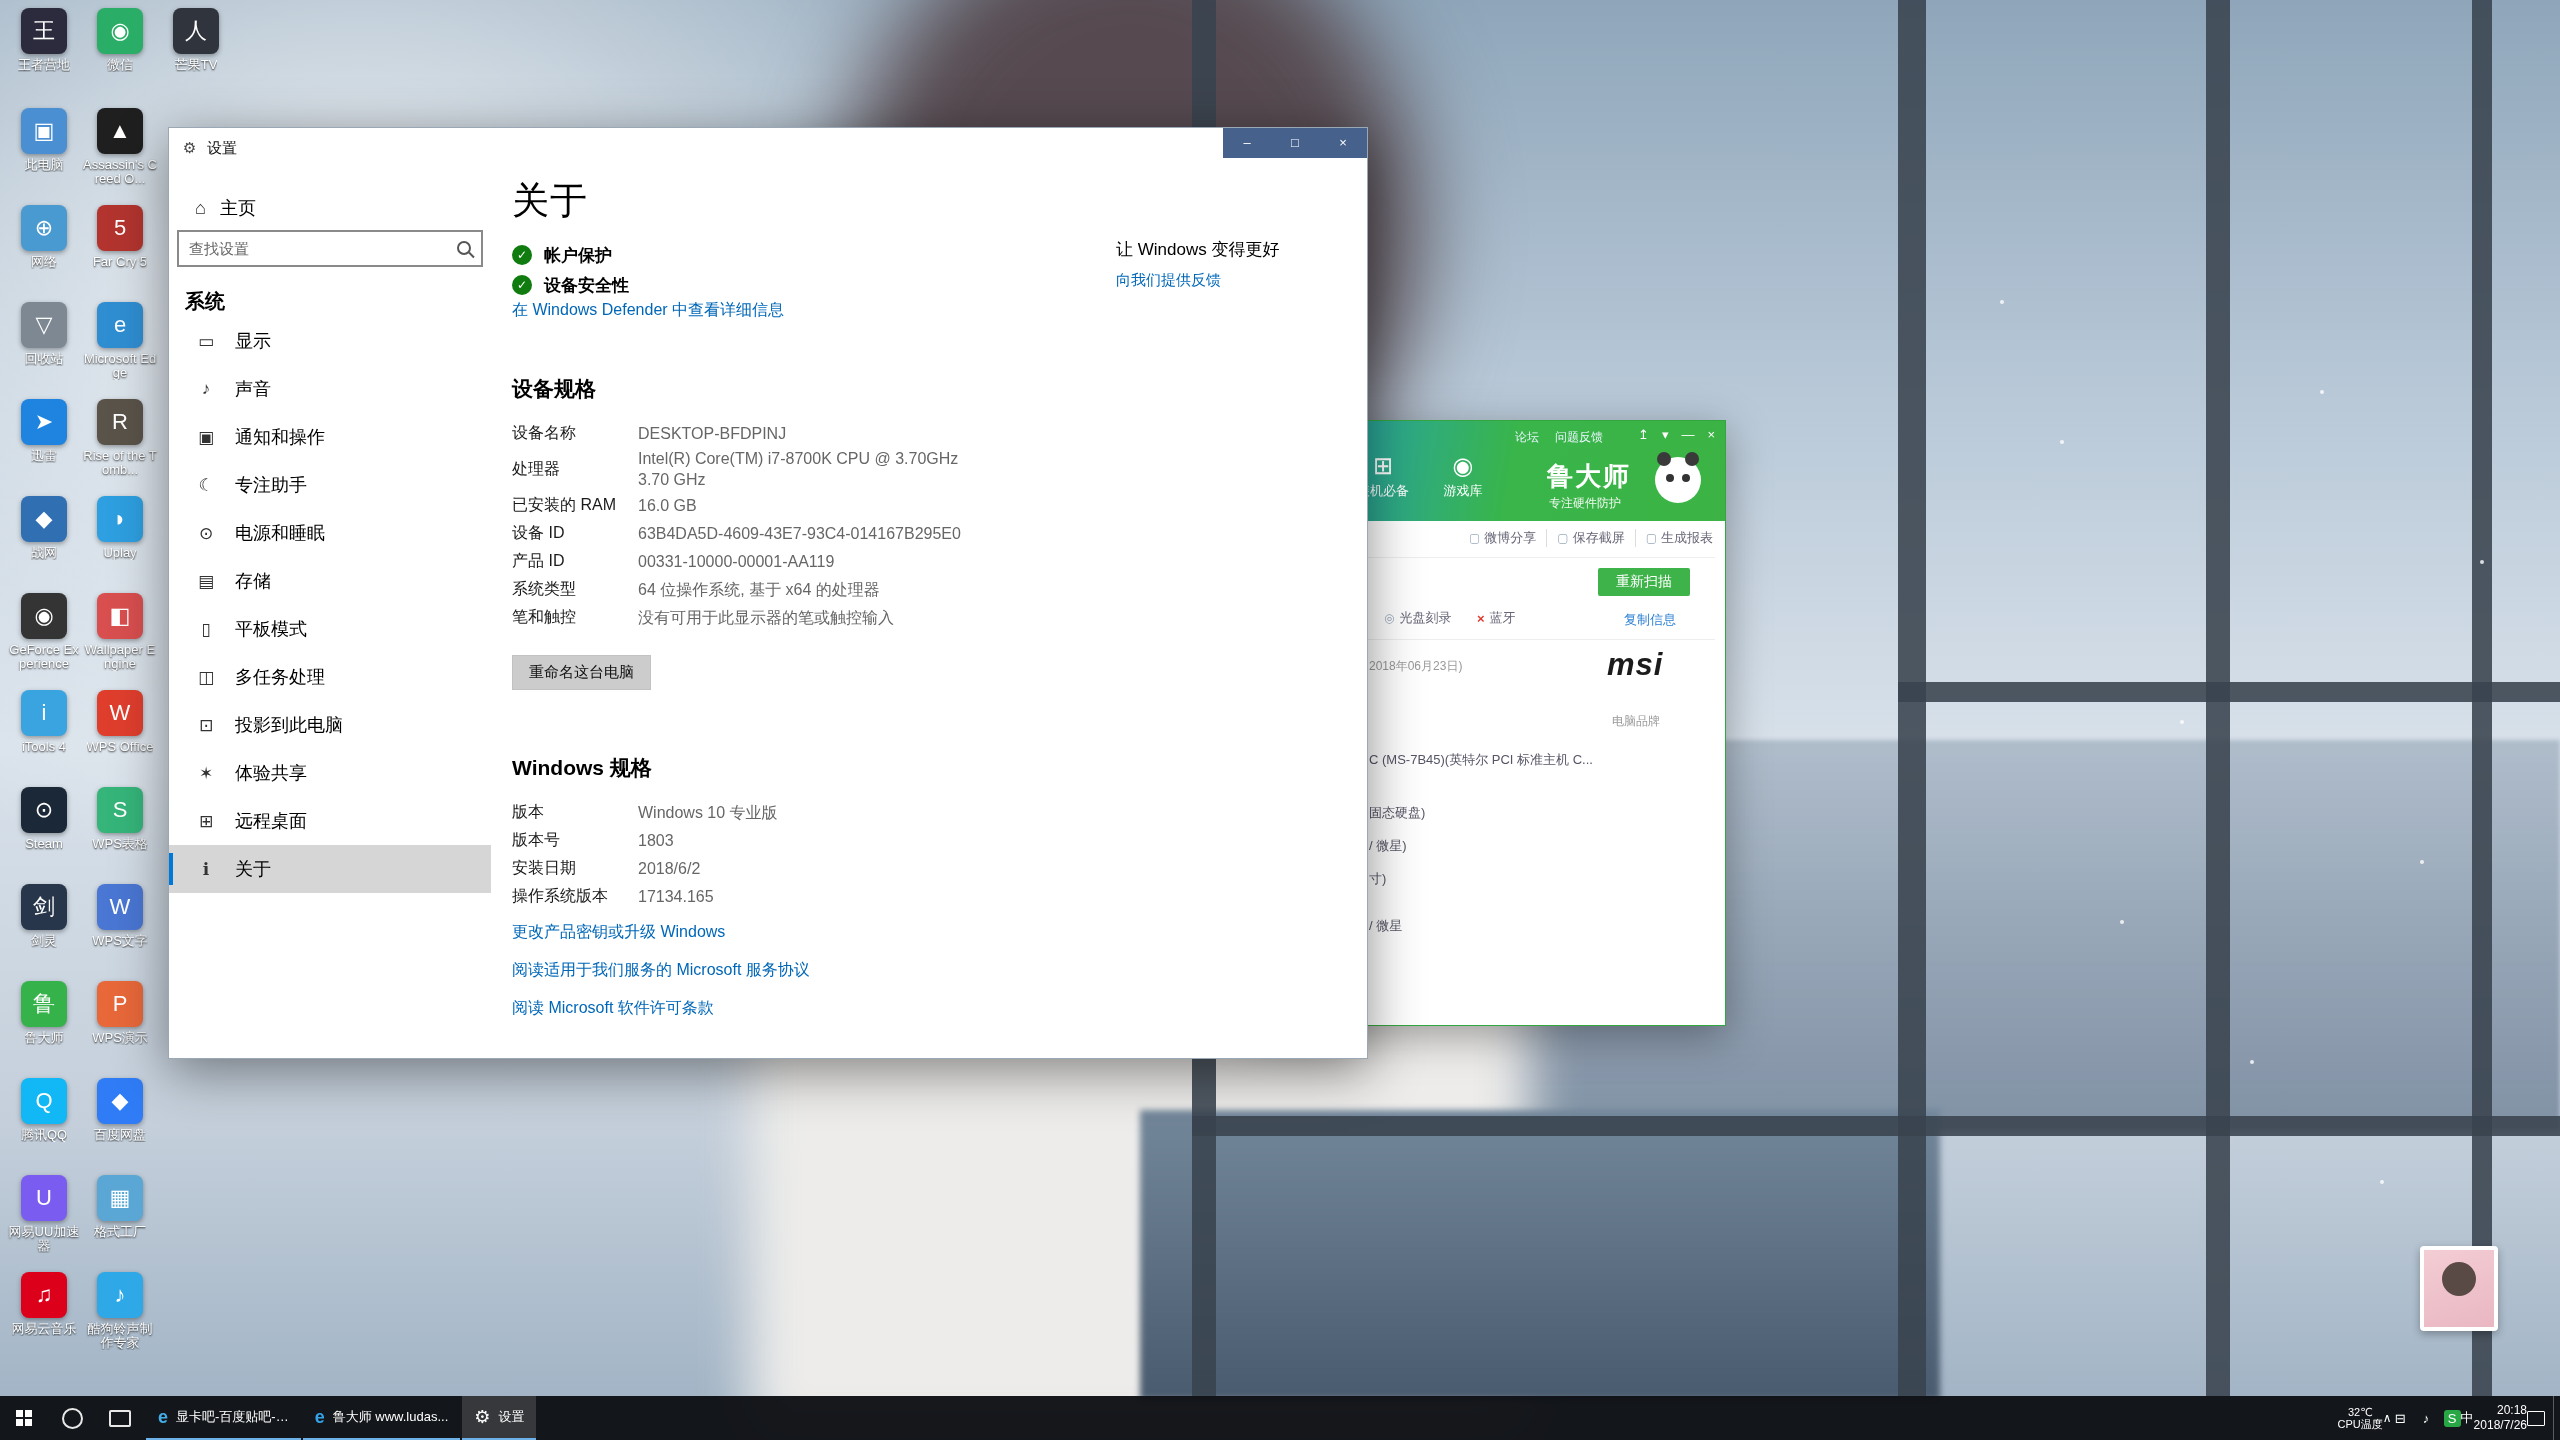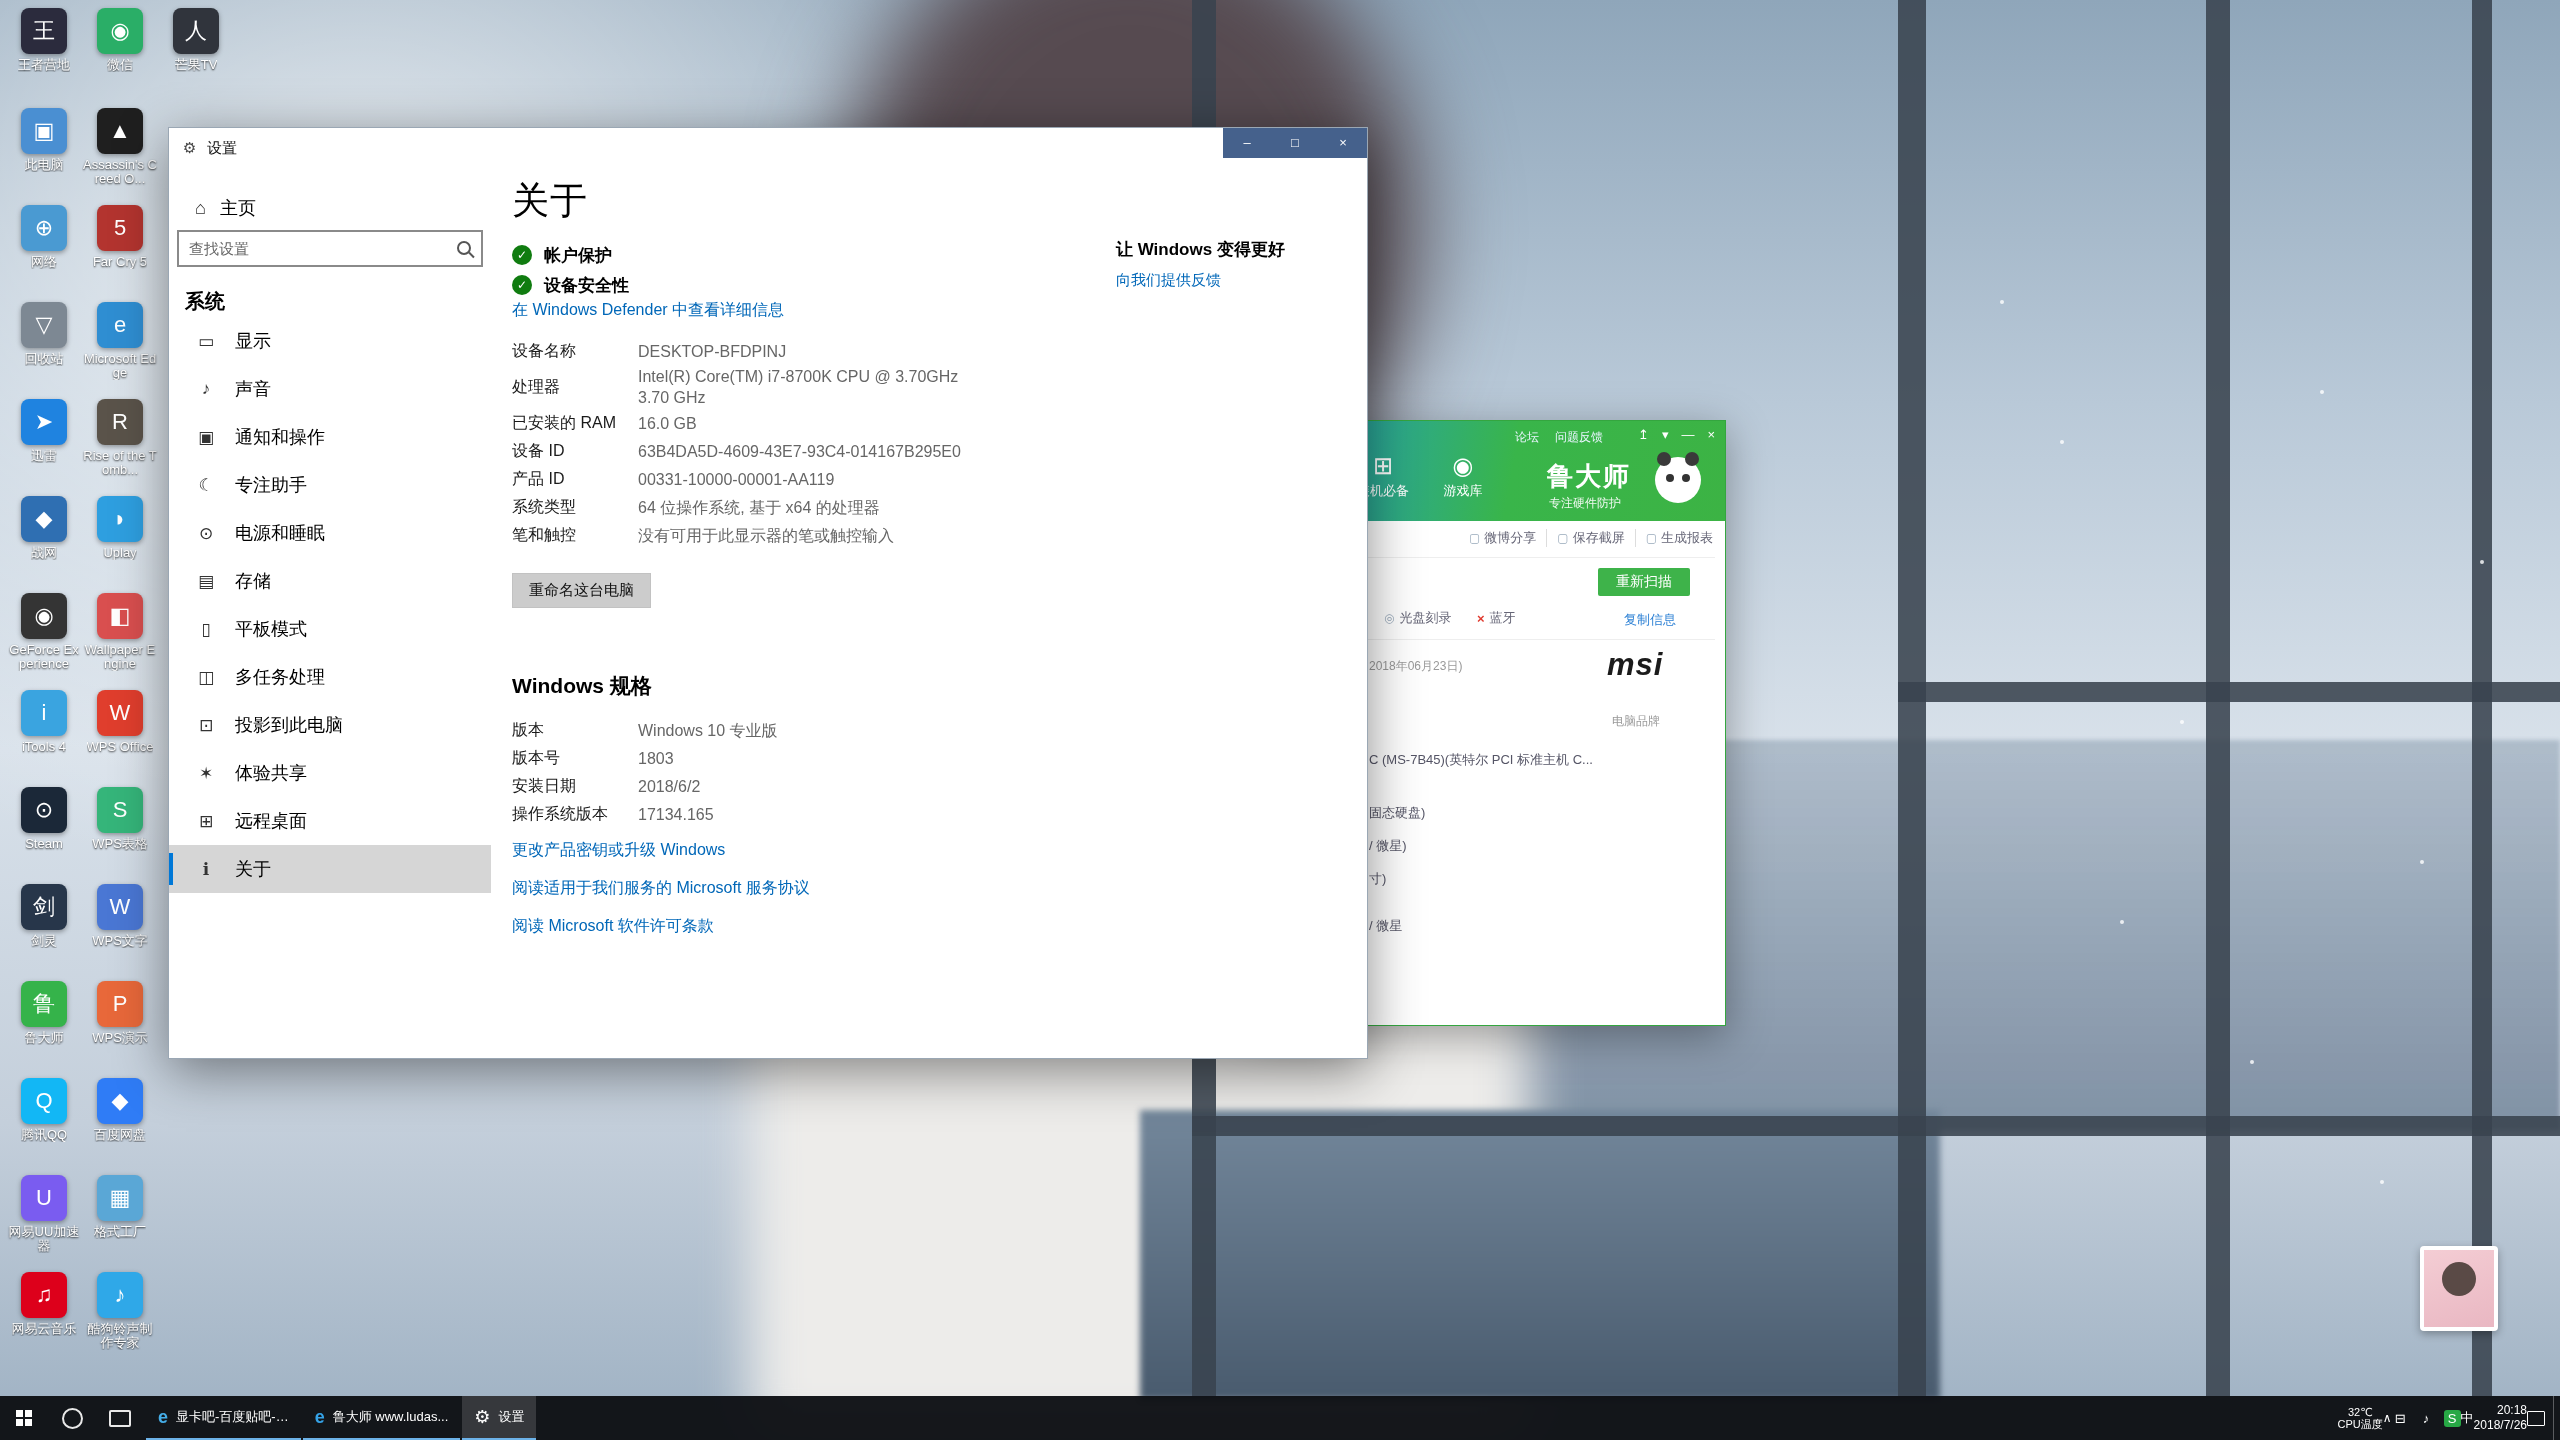--- a/index.html
+++ b/index.html
@@ -121,21 +121,21 @@
   .m-h2.w{margin-top:64px}
   .m-specs{margin-top:16px}
   .spec-row{display:flex;min-height:26px;align-items:center;padding:1px 0}
   .spec-label{width:126px;flex:none;font-size:16px;color:#1a1a1a}
   .spec-value{font-size:16px;color:#666;max-width:345px;line-height:21px}
   .m-rename{margin-top:24px;background:#ccc;border:1px solid #c2c2c2;font-family:inherit;font-size:15px;
     padding:7px 16px;color:#111;cursor:pointer}
   .m-links{margin-top:12px}
   .m-links .m-link{display:block;margin-bottom:17px}
   .m-feedback{position:absolute;left:625px;top:70px;width:240px}
-  .fb-title{font-size:17px;font-weight:700}
+  .fb-title{font-size:17px;font-weight:400}
   .m-feedback .m-link{display:inline-block;margin-top:10px;font-size:15px}
 
   
   #taskbar{position:absolute;left:0;right:0;bottom:0;height:44px;background:rgba(14,17,21,.97);z-index:50;
     display:flex;align-items:stretch;color:#fff}
   .tb-btn{width:48px;display:flex;align-items:center;justify-content:center;cursor:pointer}
   .winlogo{display:grid;grid-template:7px 7px/7px 7px;gap:2px}
   .winlogo i{background:#fff;display:block}
   .tb-search-ico{width:17px;height:17px;border:2px solid #e8e8e8;border-radius:50%}
   .tb-tv-ico{width:18px;height:13px;border:2px solid #e8e8e8;border-radius:2px}
@@ -560,20 +560,21 @@
         <div class="sec-row">
           <span class="sec-check">✓</span>
           <span class="sec-label">设备安全性</span>
         </div>
       </div>
 
     <div class="m-linkwrap">
       <a class="m-link">在 Windows Defender 中查看详细信息</a>
     </div>
 
+    <h2 class="m-h2">设备规格</h2>
     <div class="m-specs">
 
         <div class="spec-row">
           <span class="spec-label">设备名称</span>
           <span class="spec-value">DESKTOP-BFDPINJ</span>
         </div>
 
         <div class="spec-row">
           <span class="spec-label">处理器</span>
           <span class="spec-value">Intel(R) Core(TM) i7-8700K CPU @ 3.70GHz   3.70 GHz</span>

